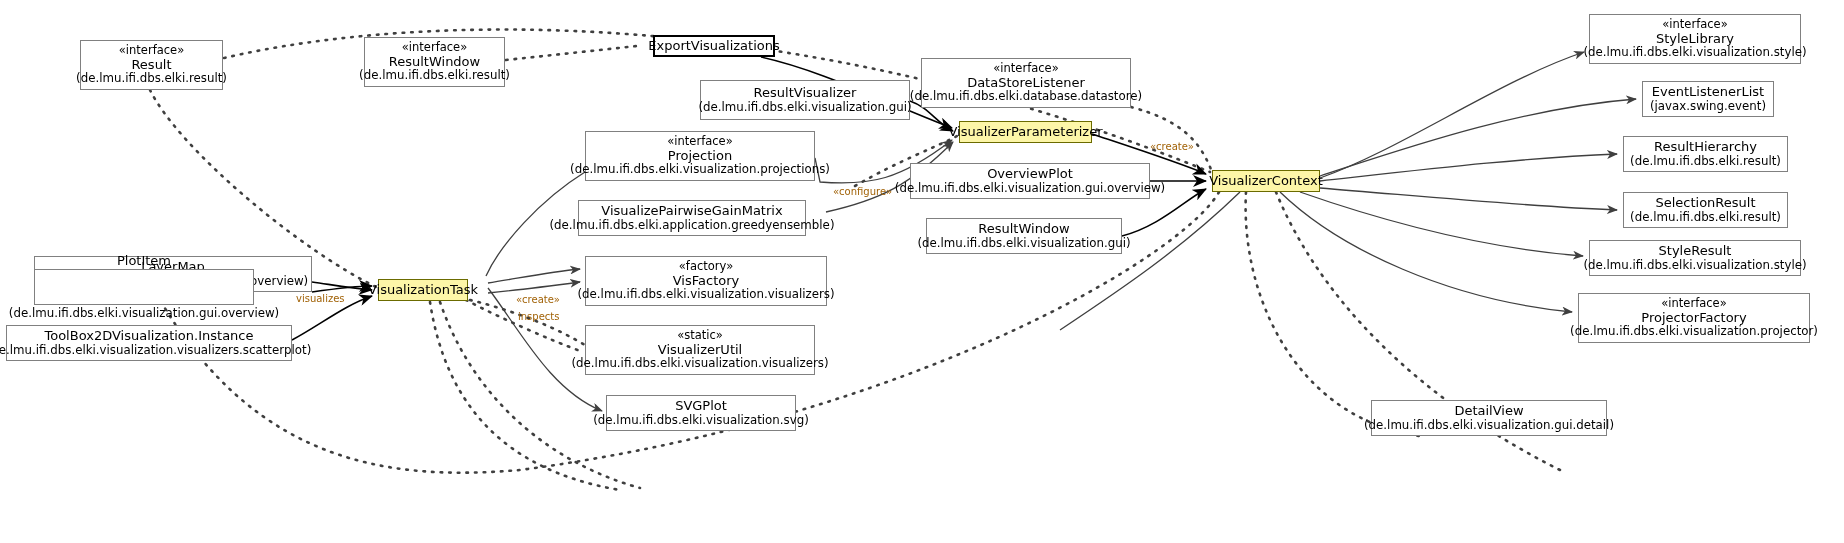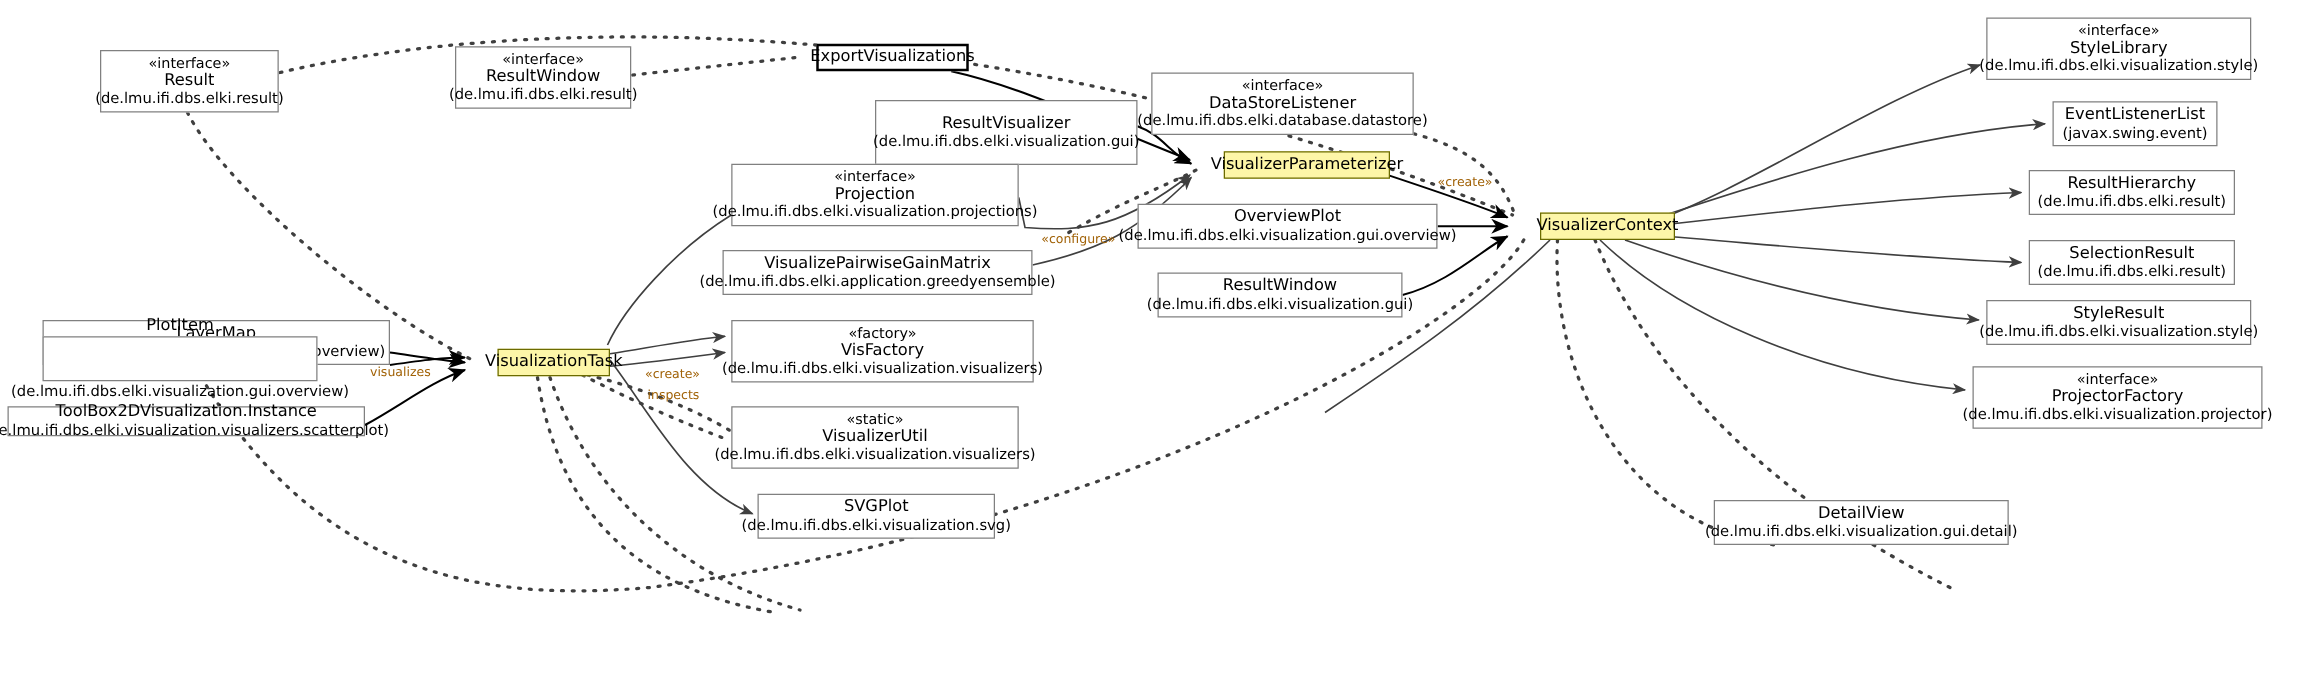--- a/index.html
+++ b/index.html
@@ -6,21 +6,21 @@
   body{font-family:"DejaVu Sans","Liberation Sans",sans-serif;}
   #canvas{position:relative;width:1844px;height:543px;overflow:hidden;background:#fff;}
   svg.edges{position:absolute;left:0;top:0;width:1844px;height:543px;pointer-events:none;}
 
   .node{position:absolute;box-sizing:border-box;border:1px solid #808080;background:#ffffff;
         display:flex;flex-direction:column;align-items:center;justify-content:center;
         text-align:center;color:#000;line-height:1.18;padding:2px 6px;}
   .node .stereo{font-size:11.5px;color:#000;}
   .node .nm{font-size:13px;color:#000;white-space:nowrap;}
   .node .pkg{font-size:11.8px;color:#000;white-space:nowrap;}
-  .node.hl{background:#fdf6a8;border:1px solid #6b6b00;margin-left:20px;}
+  .node.hl{background:#fdf6a8;border:1px solid #6b6b00;}
   .node.bold{border:2px solid #000;margin-left:14px;}
   .edge-label{position:absolute;font-size:10px;color:#a16207;background:transparent;white-space:nowrap;}
 </style>
 </head>
 <body>
 
 <div id="canvas">
 
   <svg class="edges" viewBox="0 0 1844 543" xmlns="http://www.w3.org/2000/svg">
     <defs>
@@ -83,21 +83,21 @@
         <div class="pkg">(de.lmu.ifi.dbs.elki.result)</div>
       </div>
       <div class="node" style="left: 364px; top: 37px; width: 141px; height: 50px;">
         <div class="stereo">«interface»</div>
         <div class="nm">ResultWindow</div>
         <div class="pkg">(de.lmu.ifi.dbs.elki.result)</div>
       </div>
       <div class="node bold" style="left: 639px; top: 35px; width: 122px; height: 22px;">
         <div class="nm">ExportVisualizations</div>
       </div>
-      <div class="node" style="left: 700px; top: 80px; width: 210px; height: 52px;">
+      <div class="node" style="left: 700px; top: 80px; width: 210px; height: 40px;">
         <div class="nm">ResultVisualizer</div>
         <div class="pkg">(de.lmu.ifi.dbs.elki.visualization.gui)</div>
       </div>
       <div class="node" style="left: 921px; top: 58px; width: 210px; height: 50px;">
         <div class="stereo">«interface»</div>
         <div class="nm">DataStoreListener</div>
         <div class="pkg">(de.lmu.ifi.dbs.elki.database.datastore)</div>
       </div>
       <div class="node hl" style="left: 959px; top: 121px; width: 133px; height: 22px;">
         <div class="nm">VisualizerParameterizer</div>
@@ -107,21 +107,21 @@
         <div class="nm">Projection</div>
         <div class="pkg">(de.lmu.ifi.dbs.elki.visualization.projections)</div>
       </div>
       <div class="node" style="left: 910px; top: 163px; width: 240px; height: 36px;">
         <div class="nm">OverviewPlot</div>
         <div class="pkg">(de.lmu.ifi.dbs.elki.visualization.gui.overview)</div>
       </div>
       <div class="node hl" style="left: 1212px; top: 170px; width: 108px; height: 22px;">
         <div class="nm">VisualizerContext</div>
       </div>
-      <div class="node" style="left: 578px; top: 200px; width: 248px; height: 36px;">
+      <div class="node" style="left: 578px; top: 200px; width: 228px; height: 36px;">
         <div class="nm">VisualizePairwiseGainMatrix</div>
         <div class="pkg">(de.lmu.ifi.dbs.elki.application.greedyensemble)</div>
       </div>
       <div class="node" style="left: 926px; top: 218px; width: 196px; height: 36px;">
         <div class="nm">ResultWindow</div>
         <div class="pkg">(de.lmu.ifi.dbs.elki.visualization.gui)</div>
       </div>
       <div class="node" style="left: 34px; top: 256px; width: 278px; height: 36px;">
         <div class="nm">LayerMap</div>
         <div class="pkg">(de.lmu.ifi.dbs.elki.visualization.gui.overview)</div>
@@ -131,21 +131,21 @@
         <div class="nm">VisFactory</div>
         <div class="pkg">(de.lmu.ifi.dbs.elki.visualization.visualizers)</div>
       </div>
       <div class="node hl" style="left: 378px; top: 279px; width: 90px; height: 22px;">
         <div class="nm">VisualizationTask</div>
       </div>
       <div class="node" style="left: 34px; top: 269px; width: 220px; height: 36px; gap: 38px;">
         <div class="nm">PlotItem</div>
         <div class="pkg">(de.lmu.ifi.dbs.elki.visualization.gui.overview)</div>
       </div>
-      <div class="node" style="left: 6px; top: 325px; width: 286px; height: 24px;">
+      <div class="node" style="left: 6px; top: 325px; width: 286px; height: 36px;">
         <div class="nm">ToolBox2DVisualization.Instance</div>
         <div class="pkg">(de.lmu.ifi.dbs.elki.visualization.visualizers.scatterplot)</div>
       </div>
       <div class="node" style="left: 585px; top: 325px; width: 230px; height: 50px;">
         <div class="stereo">«static»</div>
         <div class="nm">VisualizerUtil</div>
         <div class="pkg">(de.lmu.ifi.dbs.elki.visualization.visualizers)</div>
       </div>
       <div class="node" style="left: 606px; top: 395px; width: 190px; height: 36px;">
         <div class="nm">SVGPlot</div>

